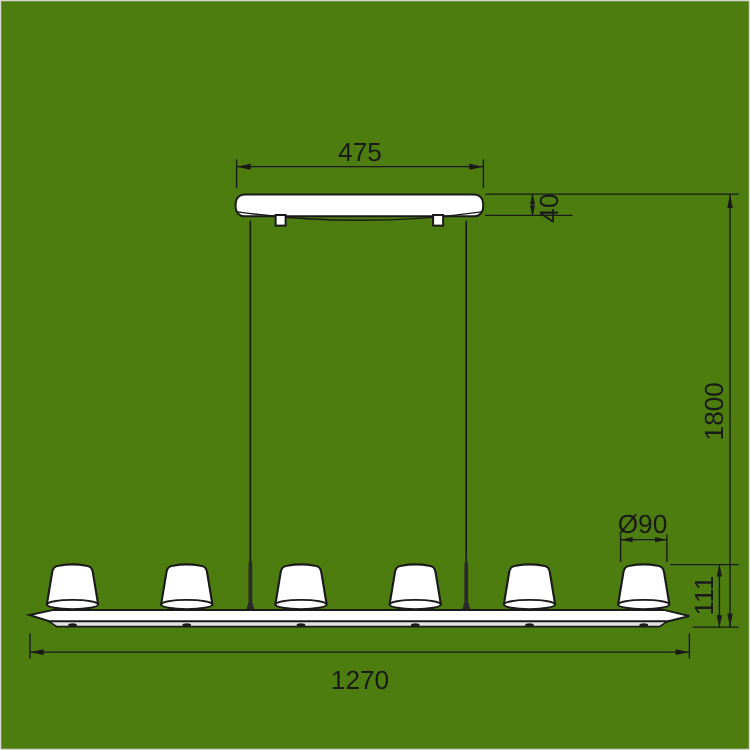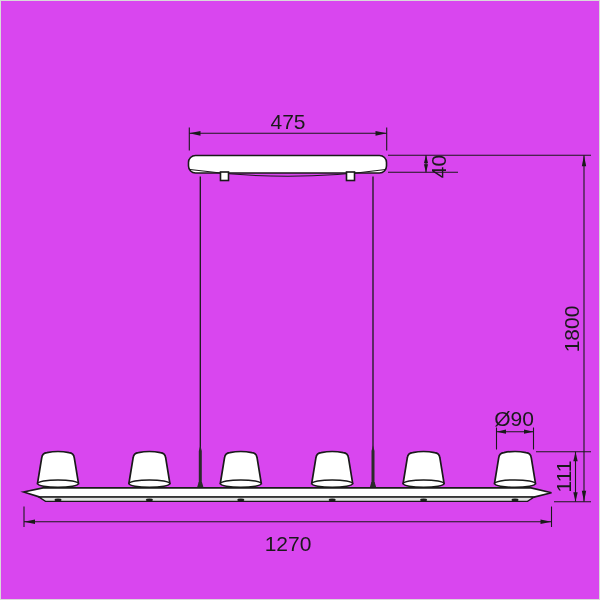--- a/index.html
+++ b/index.html
@@ -1,19 +1,19 @@
 <!DOCTYPE html>
 <html><head>
 <meta charset="utf-8">
 <style>
   html,body{margin:0;padding:0;background:#fff;}
   .canvas{
     position:relative;
     width:600px;height:600px;
-    background:#d946ef;
+    background:#4d7c0f;
     box-shadow:inset 0 0 0 1px #d9d9d9;
     font-family:"Liberation Sans", sans-serif;
     overflow:hidden;
   }
   svg text{
     font-family:"Liberation Sans", sans-serif;
     font-size:21px;
     fill:#1a1a1a;
   }
   svg .thin{stroke:#1a1a1a;stroke-width:1.1;fill:none;}

